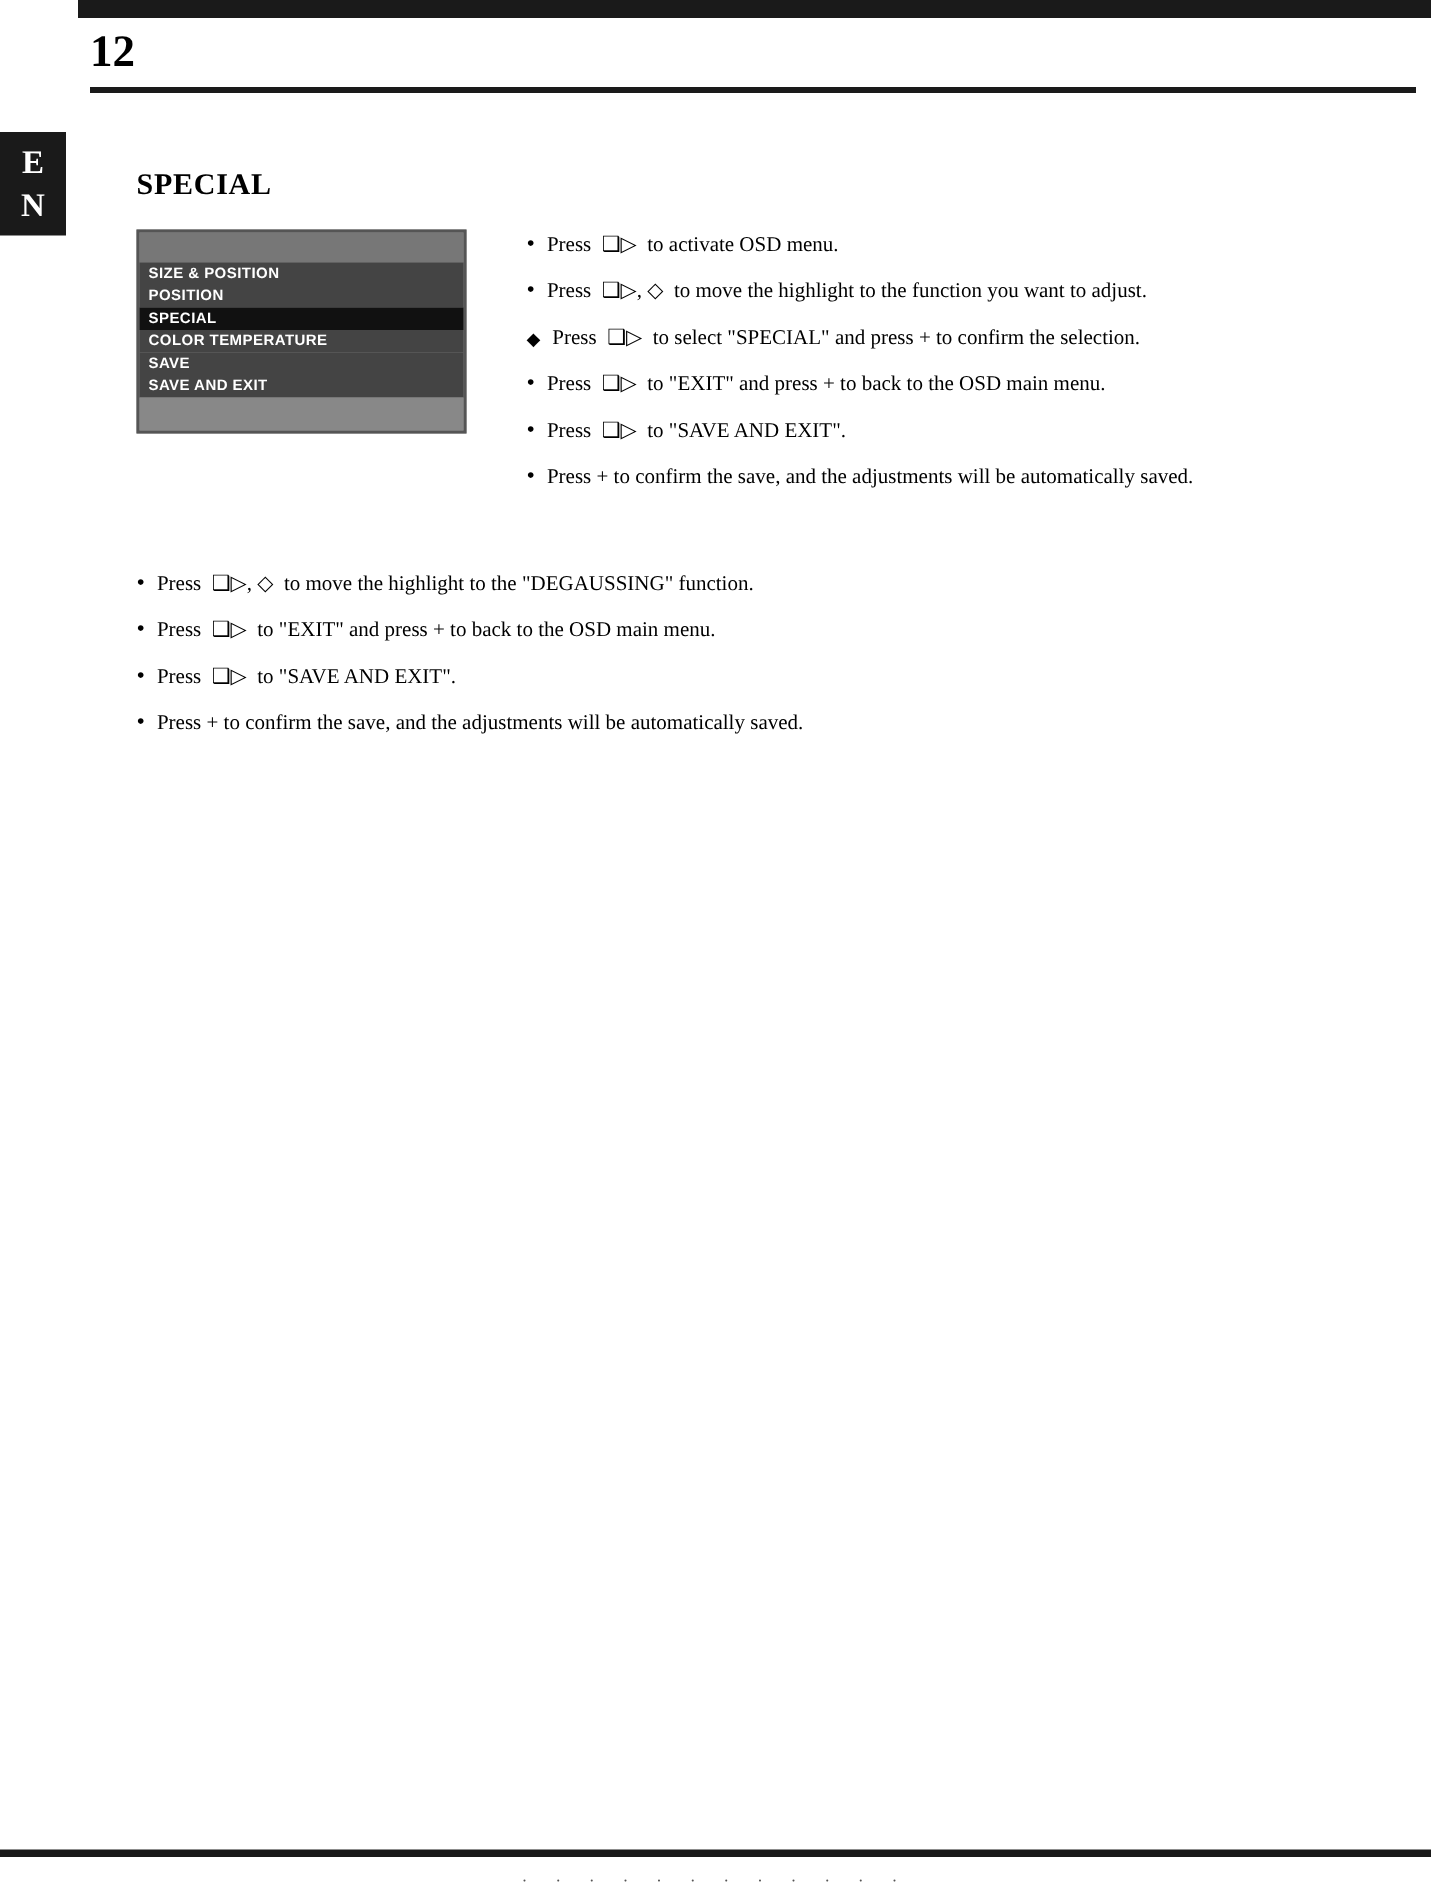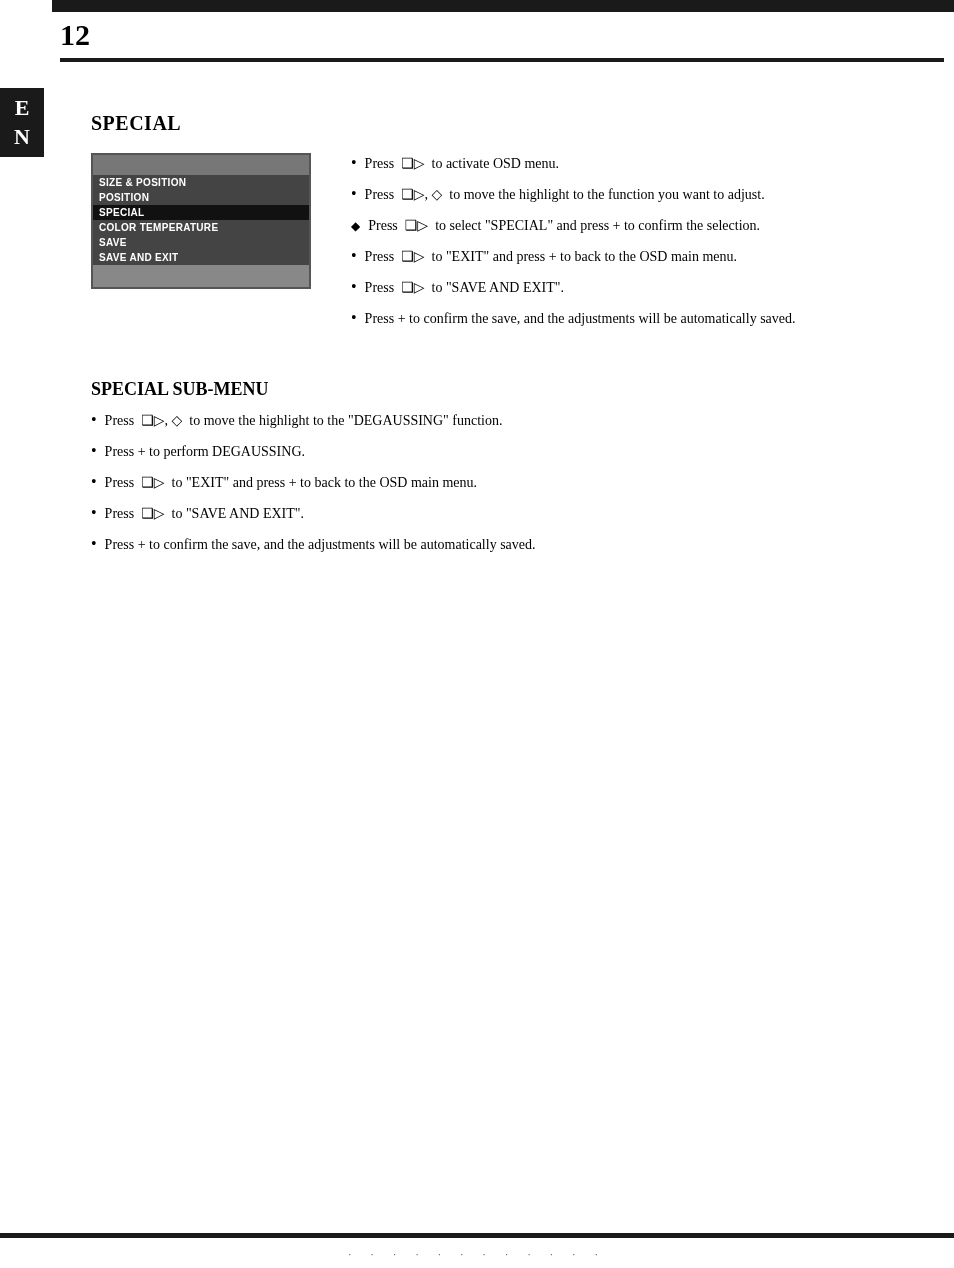--- a/index.html
+++ b/index.html
@@ -258,32 +258,28 @@
           </li>
           <li>
             Press + to confirm the save, and the adjustments will be automatically saved.
           </li>
         </ul>
       </div>
     </div>
   </div>
 
   <div class="section">
-    <div class="sub-section-heading">SPECIAL SUB-MENU</div>
 
     <div class="two-col">
 
 
       <div class="col-right">
         <ul class="bullet-list">
           <li>
             Press &nbsp;<span style="font-family:serif;">❑▷</span>,&nbsp;<span>◇</span>&nbsp; to move the highlight to the "DEGAUSSING" function.
-          </li>
-          <li>
-            Press + to perform DEGAUSSING.
           </li>
           <li>
             Press &nbsp;<span style="font-family:serif;">❑▷</span>&nbsp; to "EXIT" and press + to back to the OSD main menu.
           </li>
           <li>
             Press &nbsp;<span style="font-family:serif;">❑▷</span>&nbsp; to "SAVE AND EXIT".
           </li>
           <li>
             Press + to confirm the save, and the adjustments will be automatically saved.
           </li>

